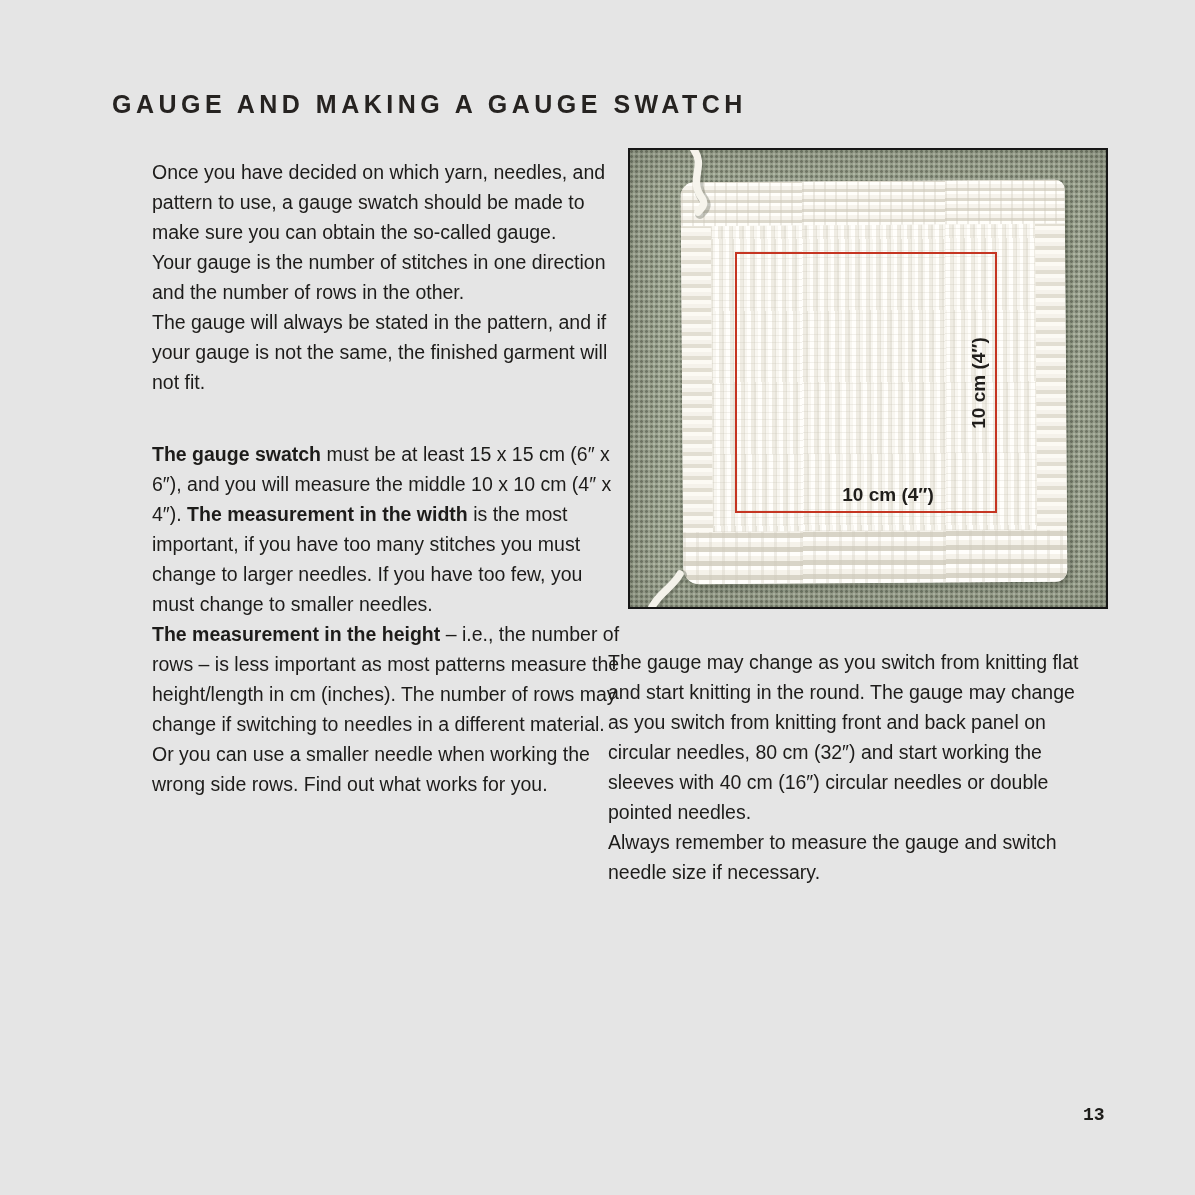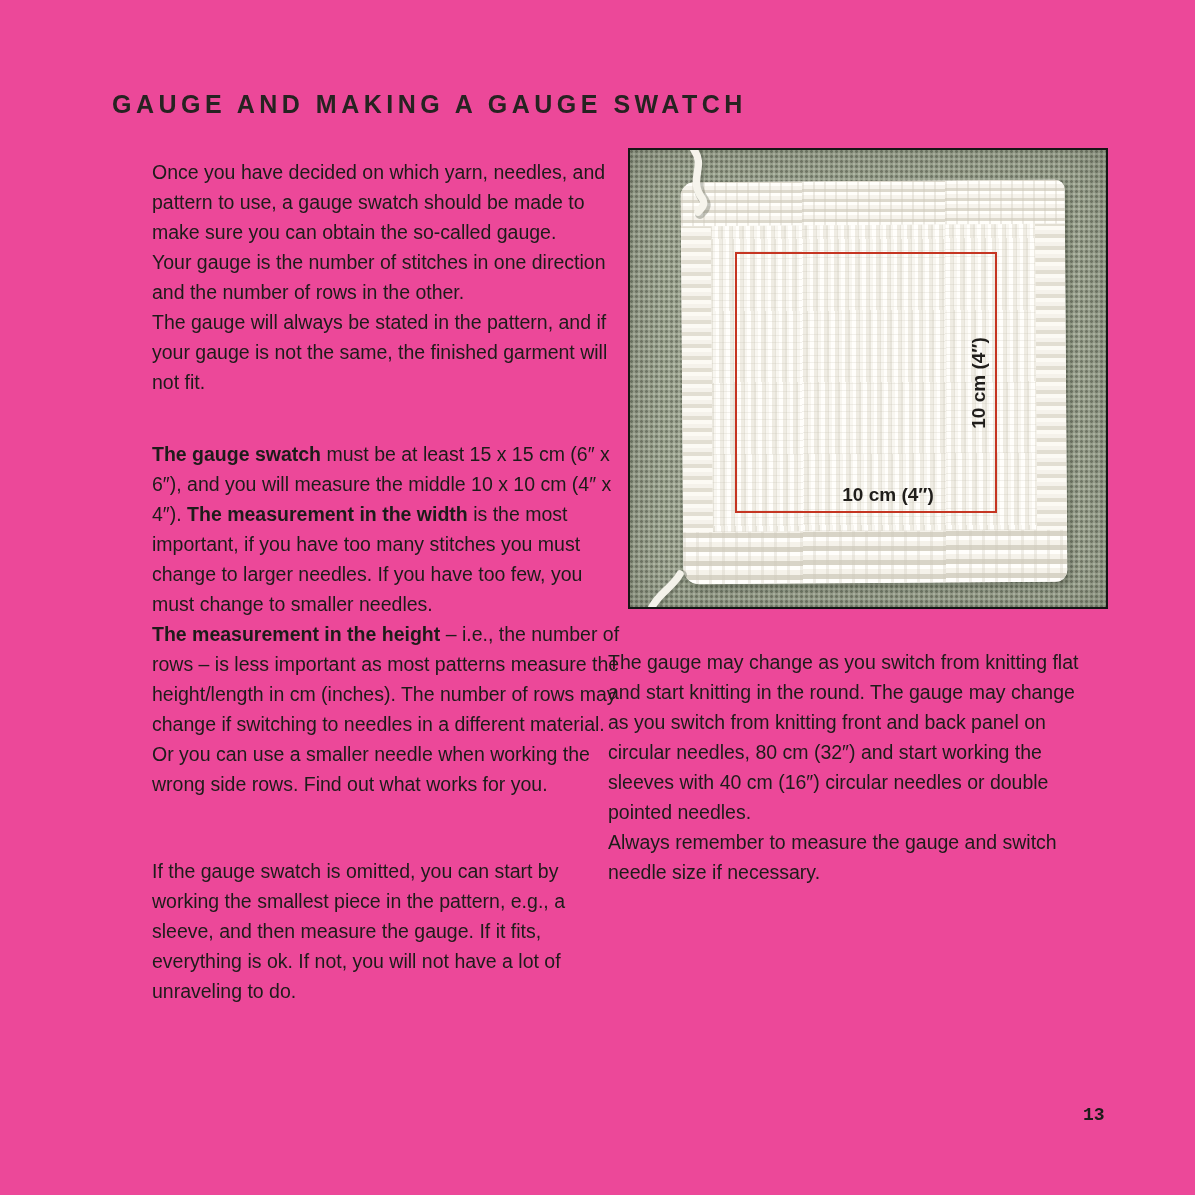--- a/index.html
+++ b/index.html
@@ -4,21 +4,21 @@
 <style>
   * { margin: 0; padding: 0; box-sizing: border-box; }
   html, body { background: #ffffff; }
   body {
     width: 1195px; height: 1195px;
     position: relative;
     font-family: "Liberation Sans", sans-serif;
     color: #1d1c1a;
     overflow: hidden;
   }
-  .page { position: absolute; inset: 0; background: #ec4899; }
+  .page { position: absolute; inset: 0; background: #e5e5e5; }
 
   .page-title {
     position: absolute;
     left: 112px; top: 90px;
     font-size: 25px;
     font-weight: 700;
     letter-spacing: 4.5px;
     color: #262321;
     white-space: nowrap;
   }
@@ -135,21 +135,20 @@
 <body>
 
 <div class="page">
 
   <h1 class="page-title">GAUGE AND MAKING A GAUGE SWATCH</h1>
 
   <p class="body-text para-left p1"><span>Once you have decided on which yarn, needles, and pattern to use, a gauge swatch should be made to make sure you can obtain the so-called gauge.</span><br><span>Your gauge is the number of stitches in one direction and the number of rows in the other.</span><br><span>The gauge will always be stated in the pattern, and if your gauge is not the same, the finished garment will not fit.</span></p>
 
   <p class="body-text para-left p2"><span class="b">The gauge swatch</span><span> must be at least 15 x 15 cm (6″ x 6″), and you will measure the middle 10 x 10 cm (4″ x 4″). </span><span class="b">The measurement in the width</span><span> is the most important, if you have too many stitches you must change to larger needles. If you have too few, you must change to smaller needles.</span><br><span class="b">The measurement in the height</span><span> – i.e., the number of rows – is less important as most patterns measure the height/length in cm (inches). The number of rows may change if switching to needles in a different material. Or you can use a smaller needle when working the wrong side rows. Find out what works for you.</span></p>
 
-  <p class="body-text para-left p3"><span>If the gauge swatch is omitted, you can start by working the smallest piece in the pattern, e.g., a sleeve, and then measure the gauge. If it fits, everything is ok. If not, you will not have a lot of unraveling to do.</span></p>
 
   <figure class="photo">
 
     <div class="swatch">
       <div class="knit-top"></div>
       <div class="knit-left"></div>
       <div class="knit-right"></div>
       <div class="knit-body"></div>
       <div class="knit-bottom"></div>
     </div>

